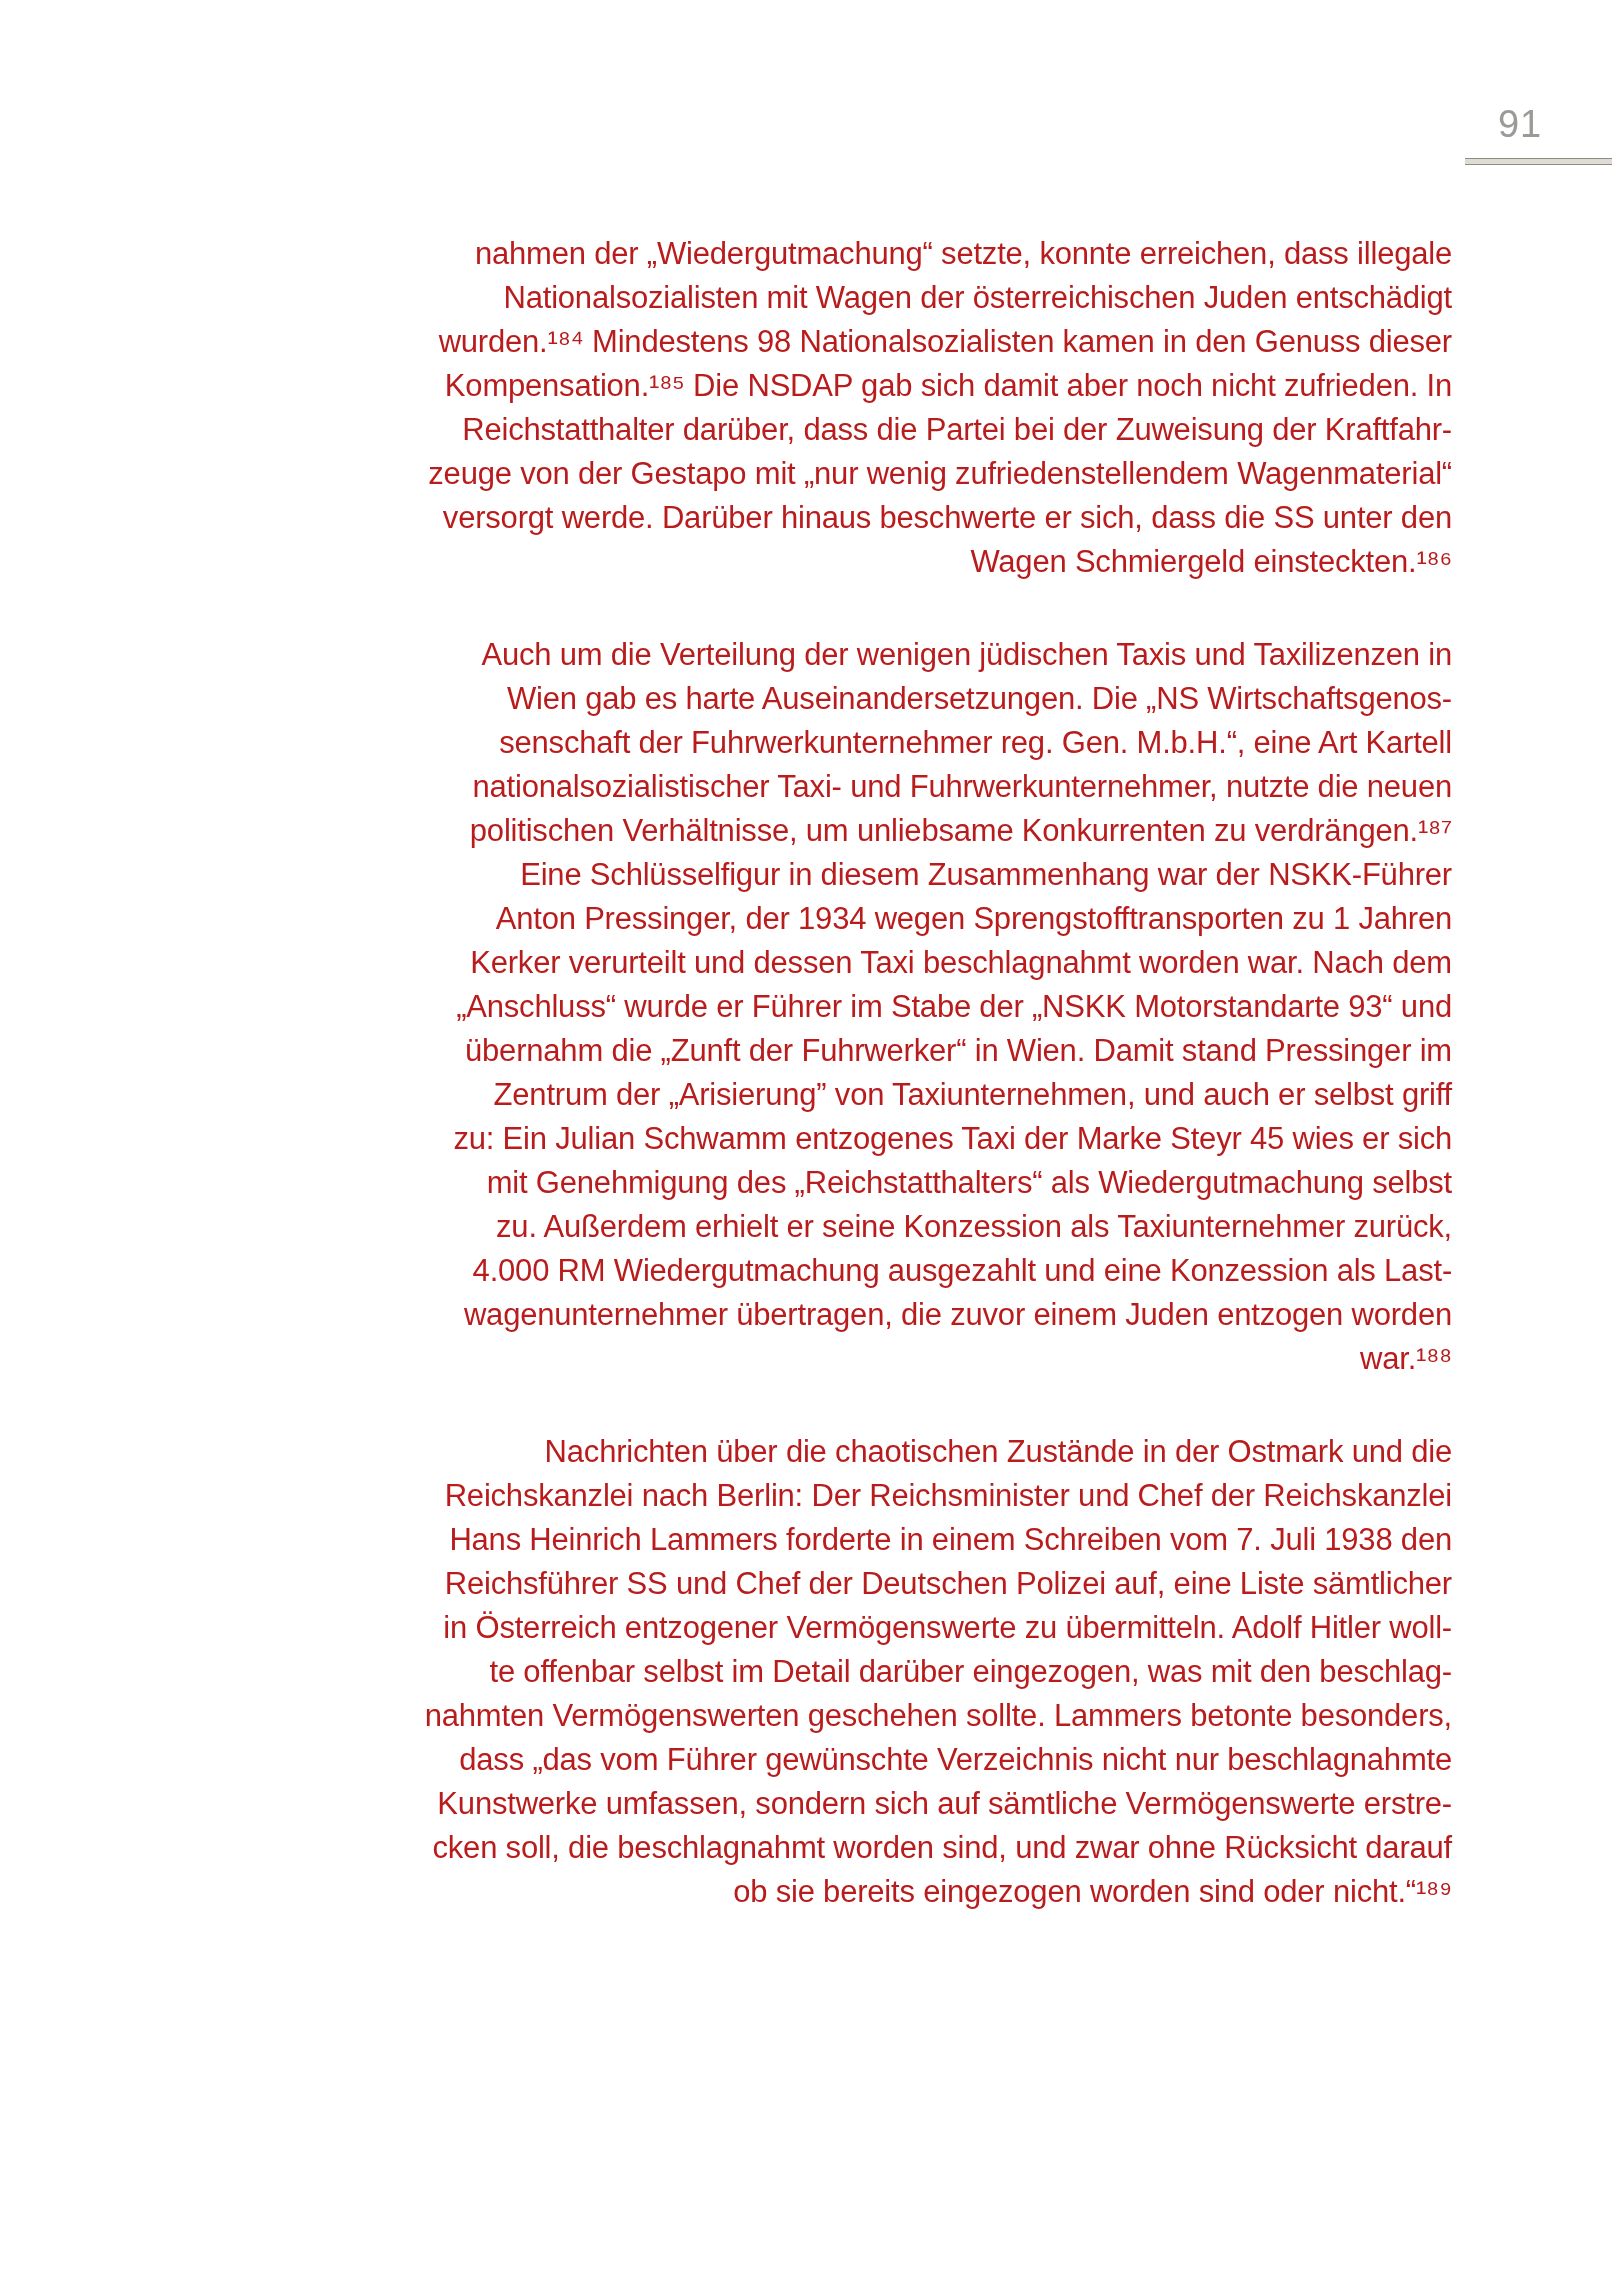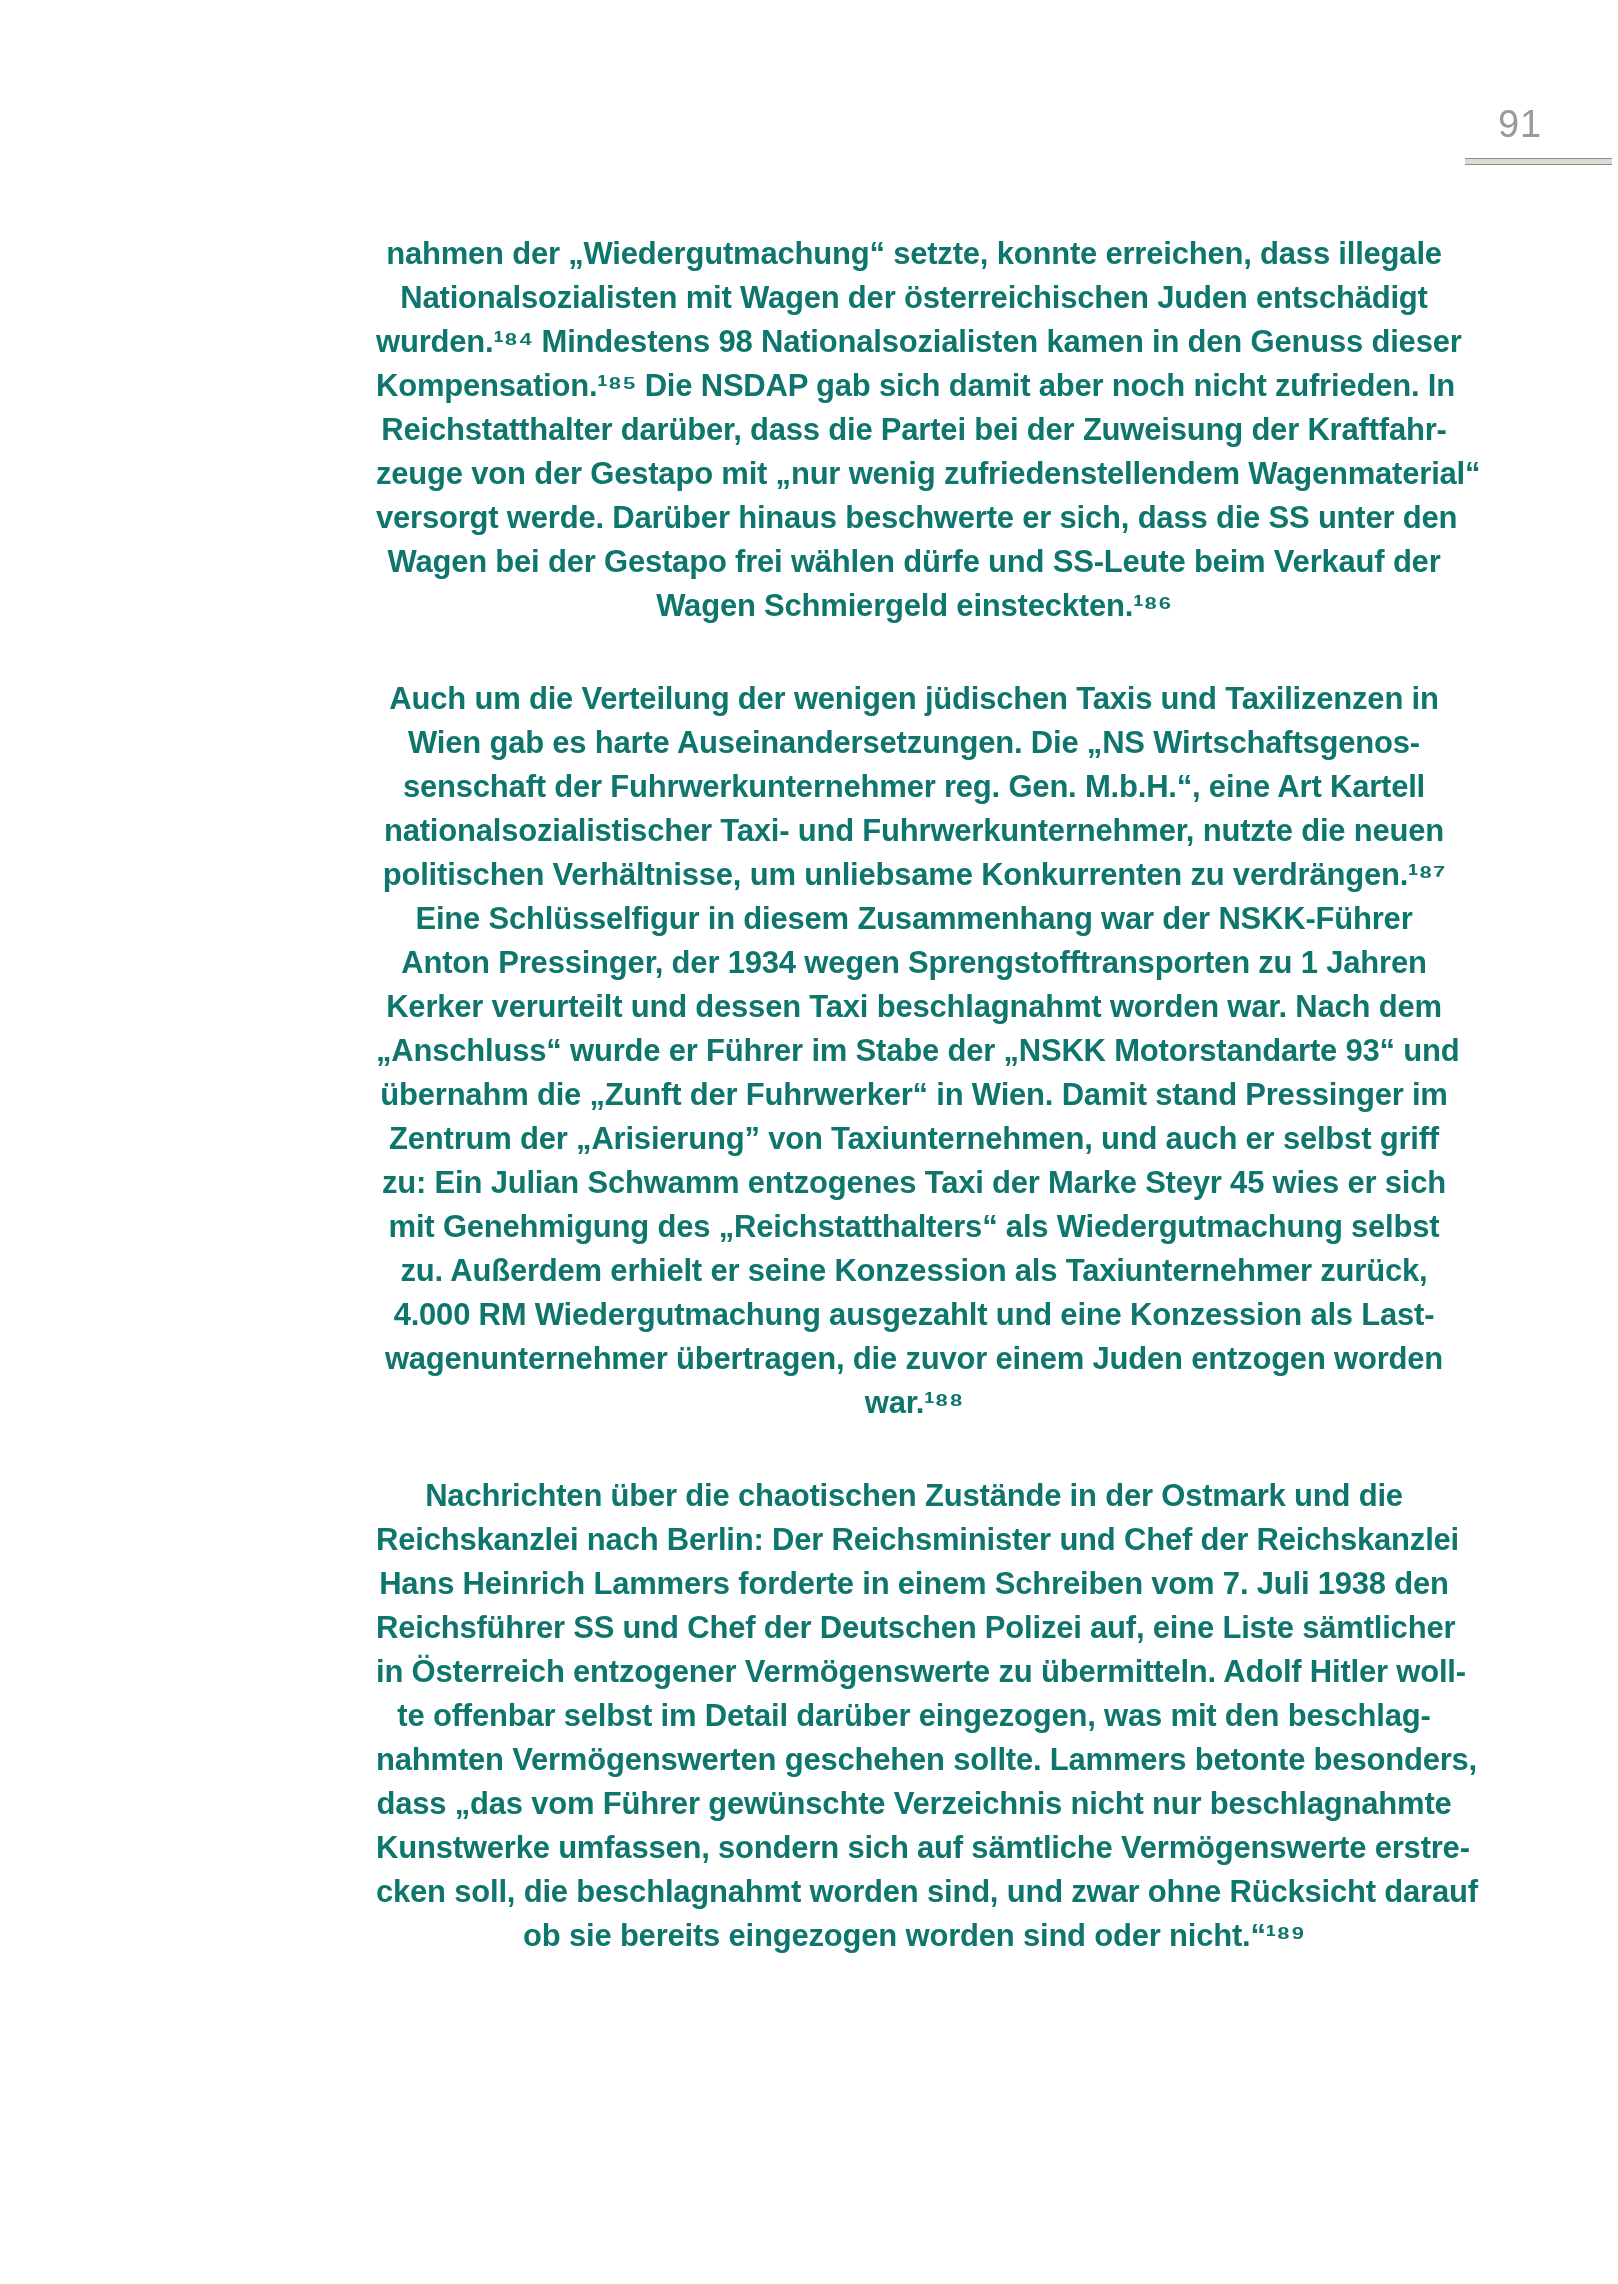--- a/index.html
+++ b/index.html
@@ -35,25 +35,25 @@
     box-sizing: border-box;
     border-top: 1.6px solid #8f8c83;
     border-bottom: 1.6px solid #8f8c83;
     background: #dedcd5;
   }
   .text-block {
     position: absolute;
     top: 232px;
     left: 376px;
     width: 1076px;
-    color: #0f766e;
+    color: #b91c1c;
     font-size: 31px;
-    font-weight: 700;
+    font-weight: 400;
     letter-spacing: -0.2px;
-    text-align: center;
+    text-align: right;
   }
   .para {
     margin: 0 0 49px 0;
   }
   .para:last-child {
     margin-bottom: 0;
   }
   .line {
     line-height: 44px;
     white-space: nowrap;
@@ -67,21 +67,20 @@
   <div class="header-rule"></div>
   <div class="text-block">
       <div class="para">
         <div class="line">nahmen der „Wiedergutmachung“ setzte, konnte erreichen, dass illegale</div>
         <div class="line">Nationalsozialisten mit Wagen der österreichischen Juden entschädigt</div>
         <div class="line">wurden.¹⁸⁴ Mindestens 98 Nationalsozialisten kamen in den Genuss dieser</div>
         <div class="line">Kompensation.¹⁸⁵ Die NSDAP gab sich damit aber noch nicht zufrieden. In</div>
         <div class="line">Reichstatthalter darüber, dass die Partei bei der Zuweisung der Kraftfahr-</div>
         <div class="line">zeuge von der Gestapo mit „nur wenig zufriedenstellendem Wagenmaterial“</div>
         <div class="line">versorgt werde. Darüber hinaus beschwerte er sich, dass die SS unter den</div>
-        <div class="line">Wagen bei der Gestapo frei wählen dürfe und SS-Leute beim Verkauf der</div>
         <div class="line">Wagen Schmiergeld einsteckten.¹⁸⁶</div>
       </div>
       <div class="para">
         <div class="line">Auch um die Verteilung der wenigen jüdischen Taxis und Taxilizenzen in</div>
         <div class="line">Wien gab es harte Auseinandersetzungen. Die „NS Wirtschaftsgenos-</div>
         <div class="line">senschaft der Fuhrwerkunternehmer reg. Gen. M.b.H.“, eine Art Kartell</div>
         <div class="line">nationalsozialistischer Taxi- und Fuhrwerkunternehmer, nutzte die neuen</div>
         <div class="line">politischen Verhältnisse, um unliebsame Konkurrenten zu verdrängen.¹⁸⁷</div>
         <div class="line">Eine Schlüsselfigur in diesem Zusammenhang war der NSKK-Führer</div>
         <div class="line">Anton Pressinger, der 1934 wegen Sprengstofftransporten zu 1 Jahren</div>

